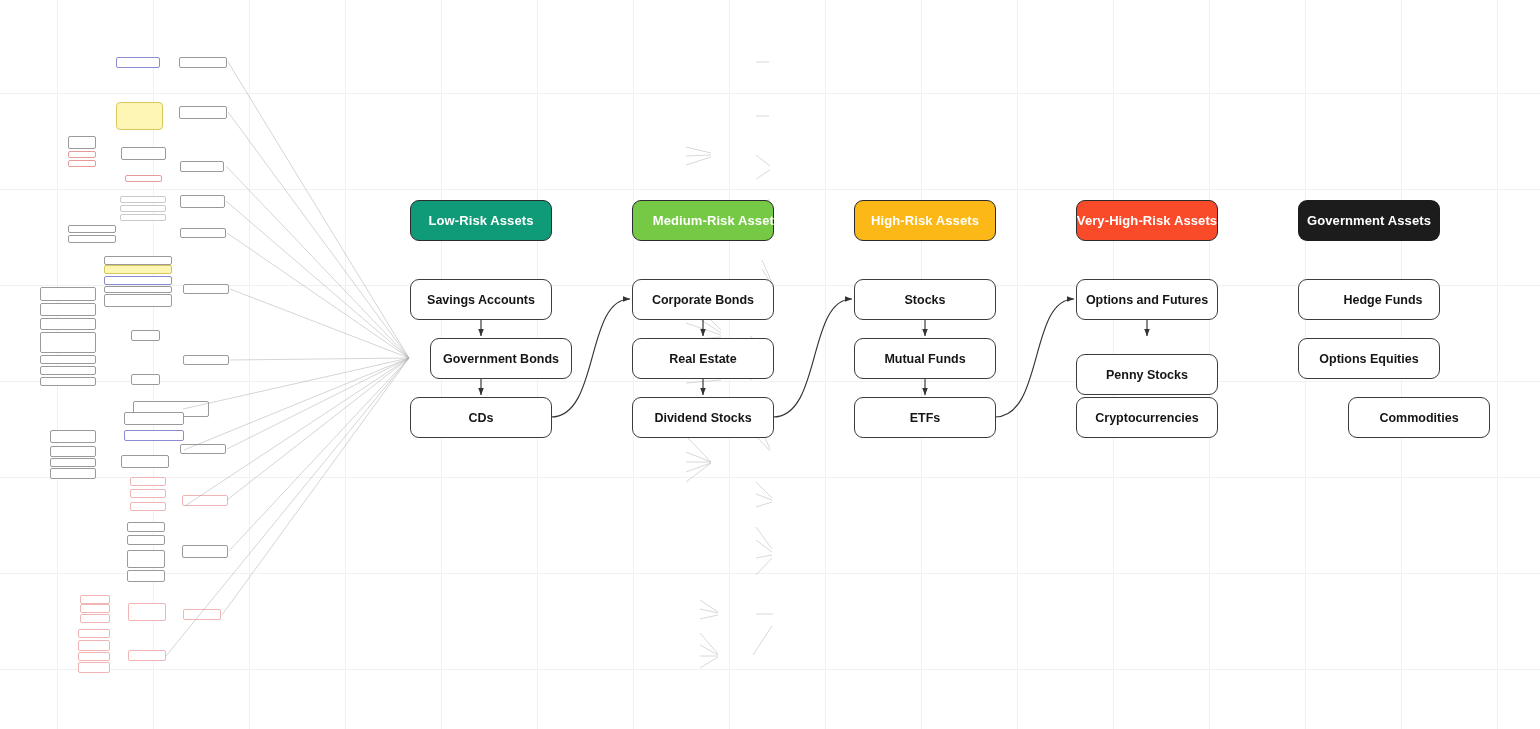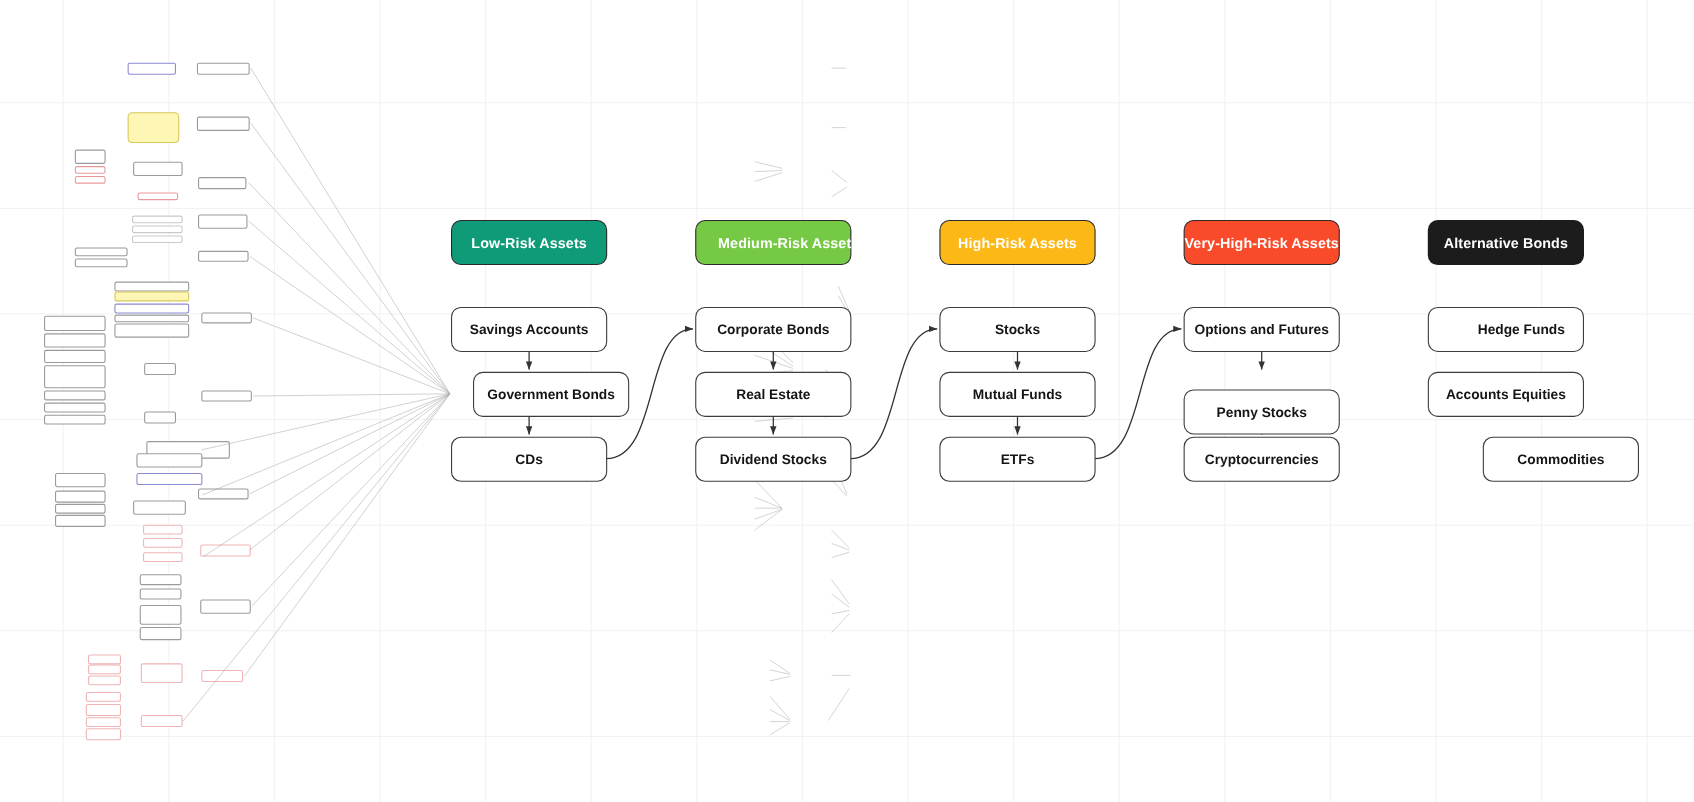--- a/index.html
+++ b/index.html
@@ -287,20 +287,20 @@
     </div>
 
     <div class="col">
       <div class="hdr bordered" style="left:1076px;top:200px;background:#f94a2a;">Very-High-Risk Assets</div>
       <div class="node" style="left:1076px;top:279px;text-align:right;">Options and Futures</div>
       <div class="node" style="left:1076px;top:354px;">Penny Stocks</div>
       <div class="node" style="left:1076px;top:397px;">Cryptocurrencies</div>
     </div>
 
     <div class="col">
-      <div class="hdr" style="left:1298px;top:200px;background:#1c1c1c;">Alternative Bonds</div>
+      <div class="hdr" style="left:1298px;top:200px;background:#1c1c1c;">Government Assets</div>
       <div class="node" style="left:1298px;top:279px;padding-left:28px;">Hedge Funds</div>
-      <div class="node" style="left:1298px;top:338px;">Accounts Equities</div>
+      <div class="node" style="left:1298px;top:338px;">Options Equities</div>
       <div class="node" style="left:1348px;top:397px;">Commodities</div>
     </div>
 
   </div>
 </div>
 
 </body></html>

